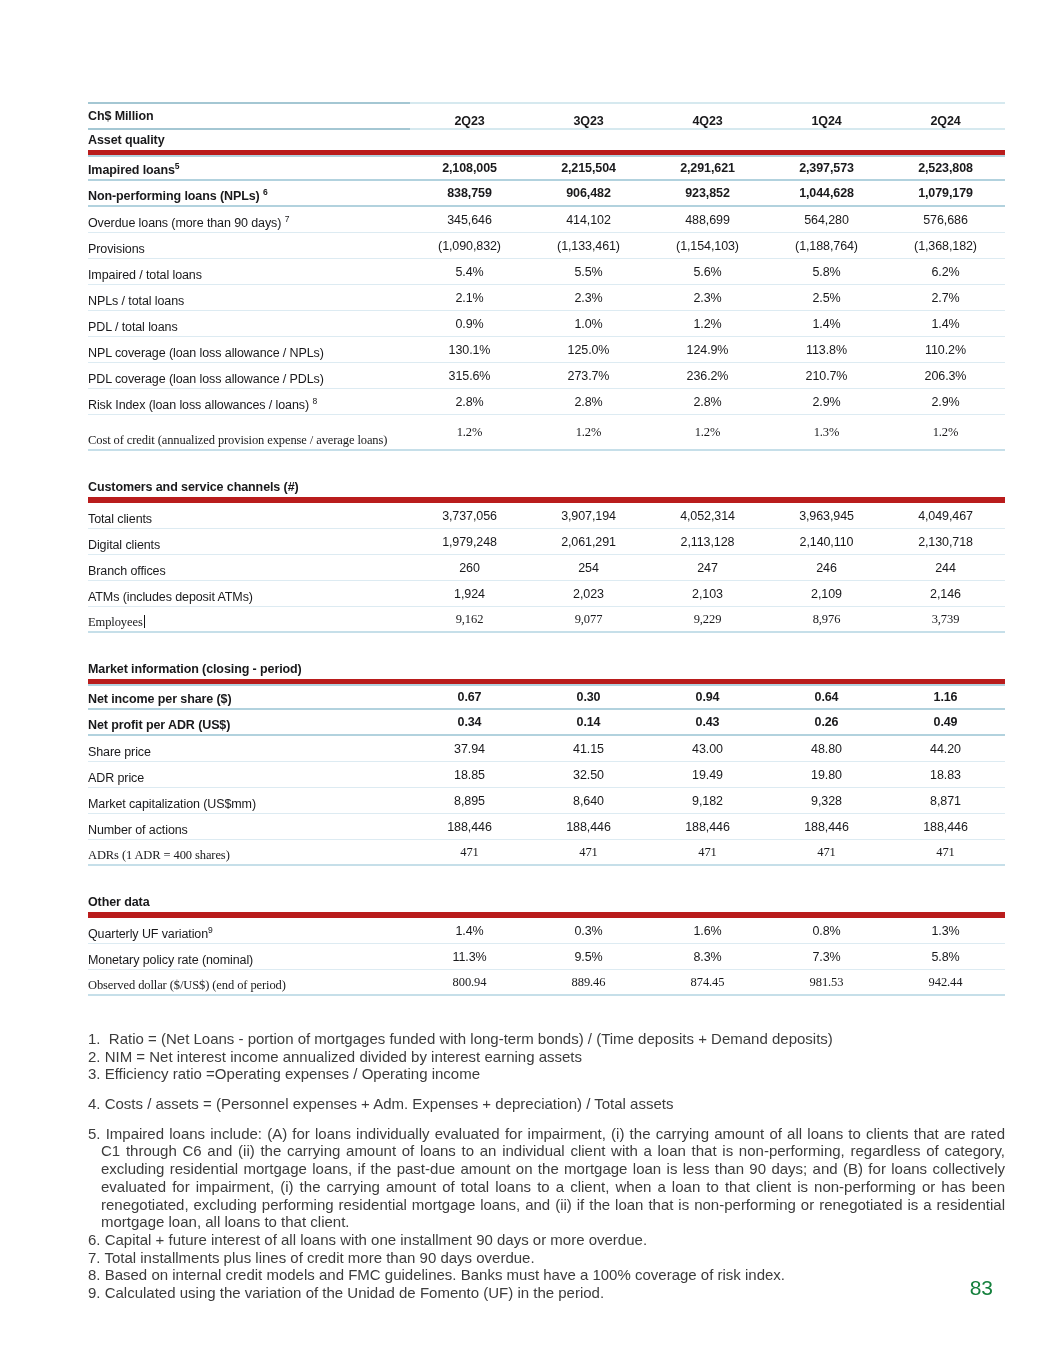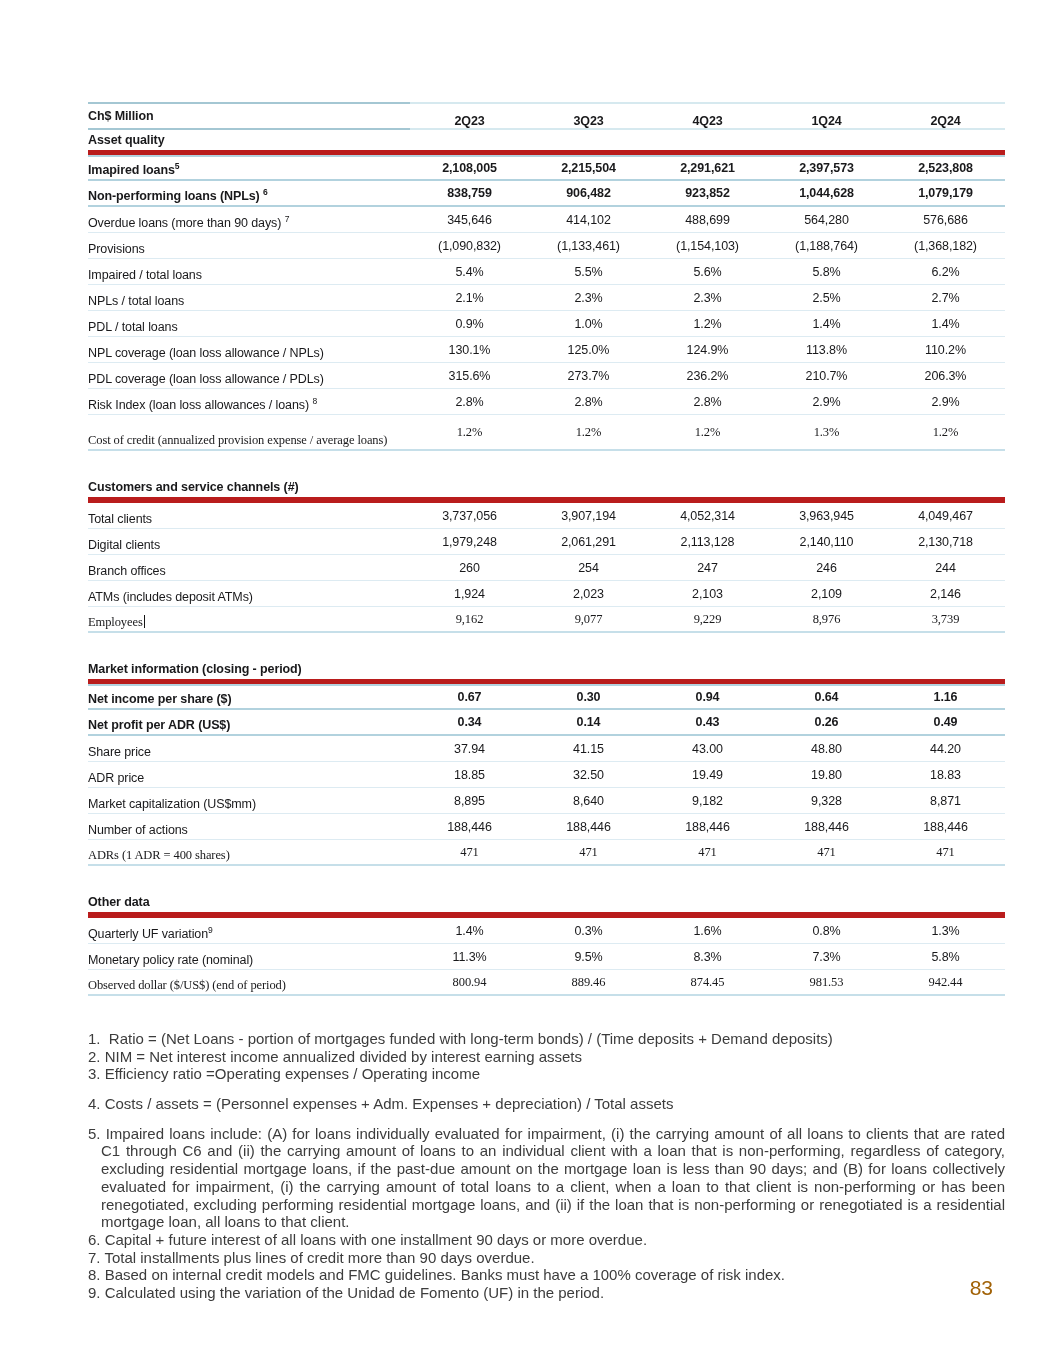--- a/index.html
+++ b/index.html
@@ -52,21 +52,21 @@
   .footnotes {
     position:absolute; left:88px; top:1030px; width:917px;
     font-size:15px; line-height:1.18; color:#3c3c3c; letter-spacing:0;
   }
   .footnote { margin:0; }
   .footnote.gap { margin-top:12px; }
   .footnote.hang { padding-left:13px; text-indent:-13px; text-align:justify; }
 
   .page-number {
     position:absolute; right:62px; top:1276px;
-    font-size:21px; color:#a16207;
+    font-size:21px; color:#15803d;
   }
 </style>
 </head>
 <body>
 
 <div class="page">
 
   <div class="fin-table">
 
     <div class="row header-row">

